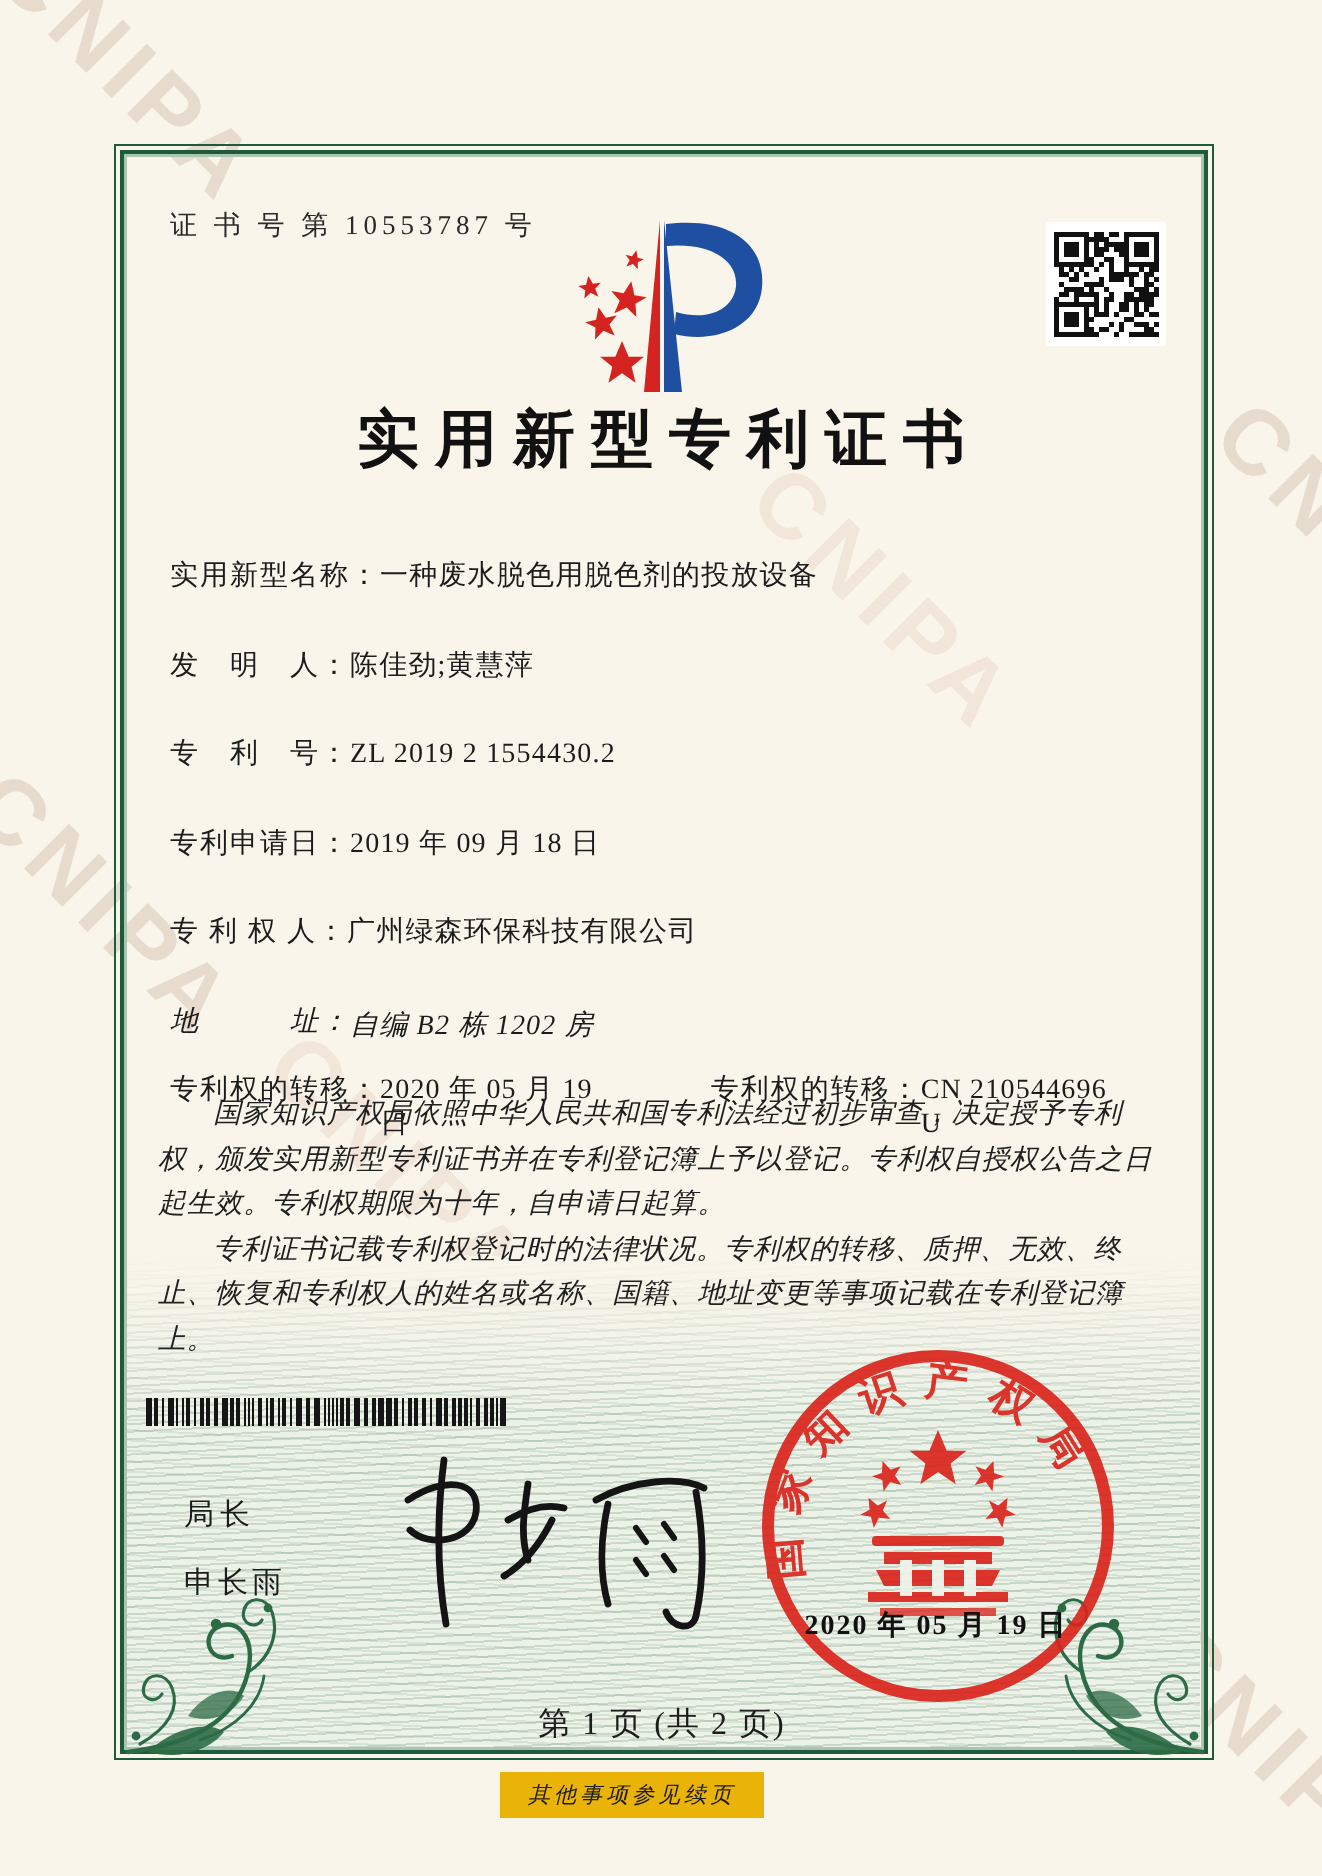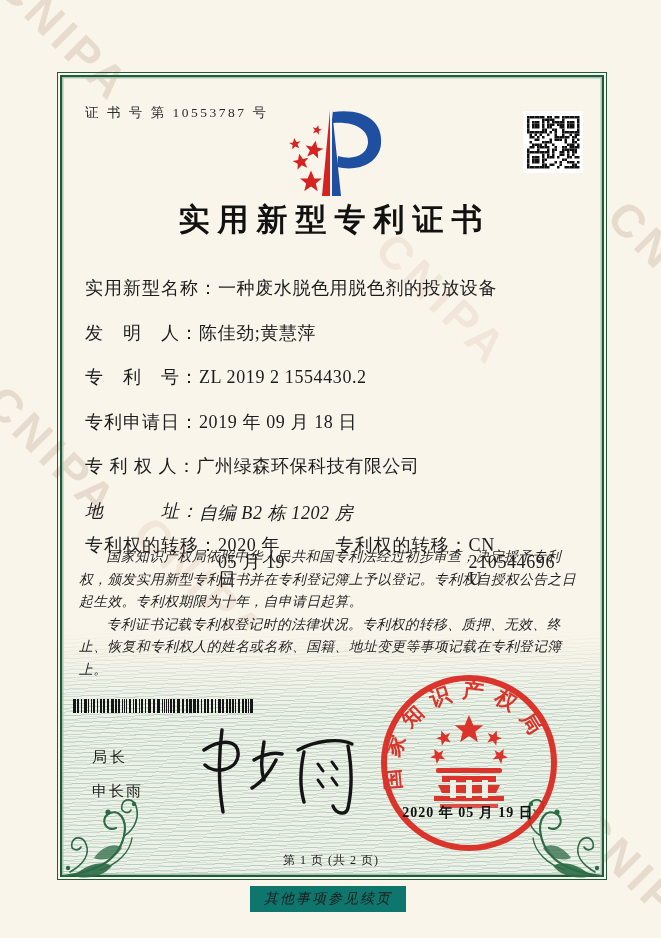--- a/index.html
+++ b/index.html
@@ -22,44 +22,44 @@
   .guilloche-fade{position:absolute;left:0;top:0;width:100%;height:80px;
       background:linear-gradient(#faf5ea, rgba(250,245,234,0));}
   
   .cert-no{position:absolute;left:85px;top:104px;font-size:13.5px;letter-spacing:2.5px;color:#2a2a2a;}
   .logo{position:absolute;left:281px;top:106px;}
   .qr{position:absolute;left:523px;top:111px;width:60px;height:62px;background:#fff;
       display:flex;align-items:center;justify-content:center;}
   .title{position:absolute;left:0;top:199px;width:661px;text-align:center;
       font-size:31px;font-weight:bold;letter-spacing:8px;text-indent:8px;color:#111;}
   
-  .fields{position:absolute;left:85px;top:280px;width:470px;font-size:18px;}
+  .fields{position:absolute;left:85px;top:280px;width:470px;font-size:14px;}
   .frow{display:flex;margin-bottom:27.5px;line-height:17px;}
   .frow .lab{flex:0 0 auto;white-space:nowrap;letter-spacing:1px;}
   .frow .val{letter-spacing:0.6px;}
   .addr-val div{letter-spacing:0.6px;line-height:21px;}
   .grant-row{display:flex;}
   .grant-row .pair2{margin-left:48px;display:flex;}
   
   .bodytext{position:absolute;left:79px;top:546px;width:506px;font-size:13.8px;
       line-height:22.6px;font-style:italic;color:#1f1f1f;letter-spacing:0.4px;}
   .bodytext p{margin:0;text-indent:2em;}
   
   .barcode{position:absolute;left:73px;top:699px;width:184px;height:14px;font-size:0;}
   .barcode span{display:inline-block;height:100%;background:#151515;vertical-align:top;}
   .director{position:absolute;left:92px;top:748px;font-size:15px;letter-spacing:3px;}
   .director-name{position:absolute;left:92px;top:782px;font-size:15px;letter-spacing:2px;}
   .sig{position:absolute;left:192px;top:708px;}
   .seal{position:absolute;left:378px;top:672px;}
   .seal-date{position:absolute;left:393px;top:804px;width:150px;text-align:center;
       font-size:14px;letter-spacing:1px;color:#111;font-weight:bold;}
   .pageinfo{position:absolute;left:231px;top:852px;width:200px;text-align:center;
-      font-size:12px;letter-spacing:1px;}
-  .note{position:absolute;left:250px;top:886px;background:#0f766e;padding:4px 14px;
-      font-size:14px;font-style:italic;letter-spacing:2px;}
+      font-size:16px;letter-spacing:1px;}
+  .note{position:absolute;left:250px;top:886px;background:#eab308;padding:4px 14px;
+      font-size:11px;font-style:italic;letter-spacing:2px;}
   .corner{position:absolute;}
 </style>
 </head>
 <body>
 
 <div class="wm big" style="left:-18px;top:8px;">CNIPA</div>
 <div class="wm big" style="left:592px;top:240px;">CNIPA</div>
 <div class="wm big" style="left:-30px;top:425px;">CNIPA</div>
 <div class="wm big" style="left:558px;top:850px;">CNIPA</div>
 

